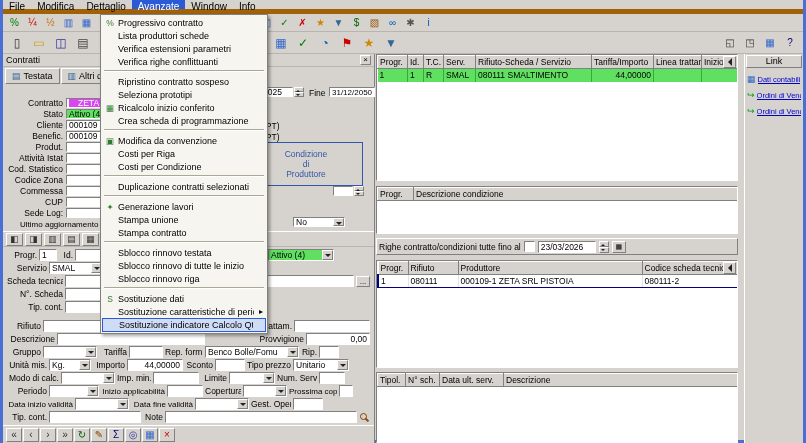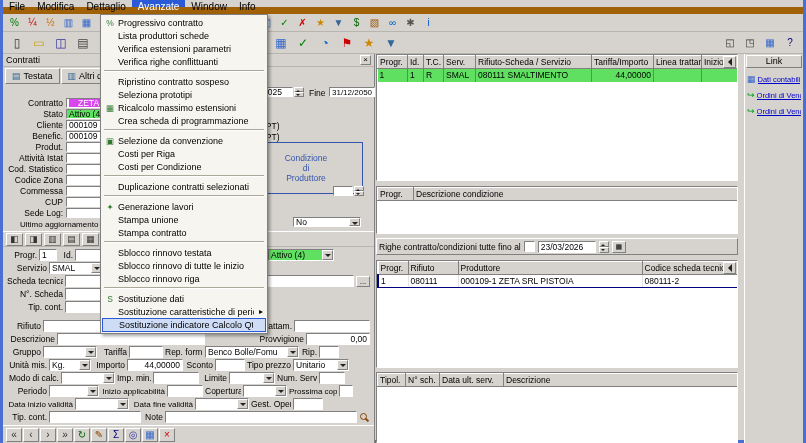--- a/index.html
+++ b/index.html
@@ -3,21 +3,21 @@
 <meta charset="utf-8">
 <style>
   *{margin:0;padding:0;box-sizing:border-box;}
   html,body{width:806px;height:443px;overflow:hidden;}
   body{font-family:"Liberation Sans",sans-serif;font-size:10px;background:#9a9a9a;}
   #root{position:relative;width:806px;height:443px;background:#d6d3ce;
         border-left:3px solid #4a6fd4;border-right:3px solid #4a6fd4;border-bottom:3px solid #4a6fd4;
         display:flex;flex-direction:column;}
   .raised{border:1px solid;border-color:#fff #808080 #808080 #fff;background:#d6d3ce;}
   
-  #menubar{height:14px;display:flex;align-items:stretch;background:#d6d3ce;border-bottom:7px solid #a16207;flex:0 0 auto;}
+  #menubar{height:14px;display:flex;align-items:stretch;background:#d6d3ce;border-bottom:5px solid #a16207;flex:0 0 auto;}
   .mb-item{padding:1px 6px 0 6px;font-size:10px;cursor:default;white-space:nowrap;}
   .mb-item.open{background:#2a5ad6;color:#fff;}
   
   #toolbar1{height:18px;display:flex;align-items:center;gap:1px;padding:1px 3px;border-bottom:1px solid #b8b5ae;flex:0 0 auto;}
   #toolbar1 .tb-icon{width:17px;height:15px;display:flex;align-items:center;justify-content:center;font-size:10px;border:1px solid transparent;}
   #toolbar2{height:22px;display:flex;align-items:center;gap:2px;padding:1px 4px;border-bottom:1px solid #b8b5ae;flex:0 0 auto;position:relative;}
   #toolbar2 .tb-icon{width:20px;height:18px;display:flex;align-items:center;justify-content:center;font-size:12px;border:1px solid transparent;}
   #toolbar2-right{position:absolute;right:4px;top:2px;display:flex;gap:2px;}
   #toolbar2-right .tb-icon{width:18px;height:16px;font-size:10px;}
   
@@ -45,21 +45,21 @@
   .dd .db{width:11px;border:1px solid;border-color:#fff #808080 #808080 #fff;background:#d6d3ce;position:relative;}
   .dd .db::after{content:"";position:absolute;left:2px;top:3px;border:3px solid transparent;border-top-color:#222;}
   .dd.green{background:#60e060;}
   .spin{width:10px;display:flex;flex-direction:column;flex:0 0 auto;height:10px;}
   .spin i{flex:1;border:1px solid;border-color:#fff #808080 #808080 #fff;background:#d6d3ce;position:relative;}
   .spin i::after{content:"";position:absolute;left:1px;border:2px solid transparent;}
   .spin i.up::after{top:0;border-bottom-color:#222;}
   .spin i.dn::after{top:1px;border-top-color:#222;}
   .mini-btn{width:14px;height:11px;font-size:8px;line-height:9px;text-align:center;flex:0 0 auto;}
   .frag{position:absolute;font-size:8.5px;}
-  #cond-box{position:absolute;left:246px;top:57px;width:114px;height:52px;border:1px solid #3355aa;color:#3355aa;
+  #cond-box{position:absolute;left:246px;top:57px;width:114px;height:44px;border:1px solid #3355aa;color:#3355aa;
             display:flex;flex-direction:column;align-items:center;justify-content:center;font-size:8.5px;background:#d6d3ce;}
   
   #mid-toolbar{height:16px;display:flex;align-items:center;gap:2px;padding:0 3px;border-top:1px solid #fff;border-bottom:1px solid #b8b5ae;}
   #mid-toolbar .sm-btn{width:17px;height:13px;display:flex;align-items:center;justify-content:center;font-size:9px;}
   #form-mid{height:178px;padding:2px 2px 0 2px;}
   .gap6{height:6px;}
   .spacer{flex:1;}
   
   .search-ico{width:11px;height:11px;position:relative;flex:0 0 auto;}
   .search-ico::before{content:"";position:absolute;left:1px;top:1px;width:5px;height:5px;border:1.5px solid #884400;border-radius:50%;}
@@ -275,21 +275,21 @@
             <div>Produttore</div>
           </div>
         <span class="frag" style="left:330px;top:101px;display:flex;gap:1px;">
           <span class="fld" style="width:20px"></span>
           <span class="spin">
               <i class="up"></i>
               <i class="dn"></i>
             </span>
         </span>
         <span class="frag" style="left:252px;top:134px">are</span>
-        <span class="frag dd" style="left:290px;top:132px;width:68px">
+        <span class="frag dd" style="left:290px;top:132px;width:52px">
           <span class="val">No</span>
           <span class="db"></span>
         </span>
       </div>
 
       <div id="mid-toolbar">
 
       <button class="sm-btn raised" style="color: rgb(51, 51, 51);">◧</button>
           <button class="sm-btn raised" style="color: rgb(51, 51, 51);">◨</button>
           <button class="sm-btn raised" style="color: rgb(51, 51, 51);">▥</button>
@@ -623,31 +623,31 @@
       <span class="mi-label">Ripristino contratto sospeso</span>
 
     </div>
       <div class="menu-item">
       <span class="mi-icon"></span>
       <span class="mi-label">Seleziona prototipi</span>
 
     </div>
       <div class="menu-item">
       <span class="mi-icon">▦</span>
-      <span class="mi-label">Ricalcolo massimo estensioni</span>
+      <span class="mi-label">Ricalcolo inizio conferito</span>
 
     </div>
       <div class="menu-item sep-after">
       <span class="mi-icon"></span>
       <span class="mi-label">Crea scheda di programmazione</span>
 
     </div>
       <div class="menu-item">
       <span class="mi-icon">▣</span>
-      <span class="mi-label">Selezione da convenzione</span>
+      <span class="mi-label">Modifica da convenzione</span>
 
     </div>
       <div class="menu-item">
       <span class="mi-icon"></span>
       <span class="mi-label">Costi per Riga</span>
 
     </div>
       <div class="menu-item sep-after">
       <span class="mi-icon"></span>
       <span class="mi-label">Costi per Condizione</span>

